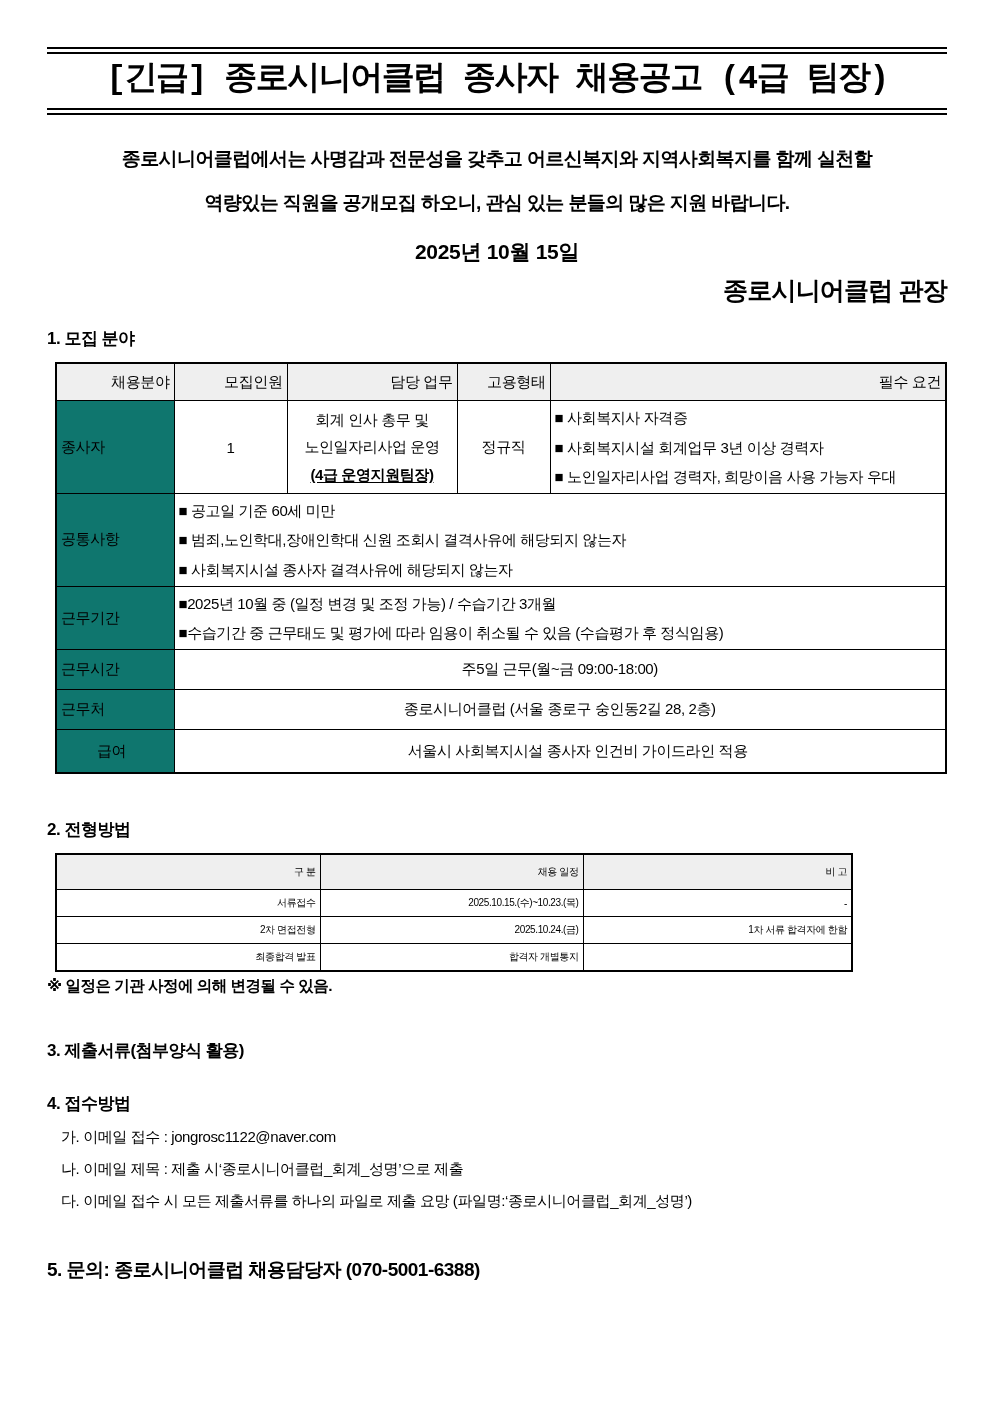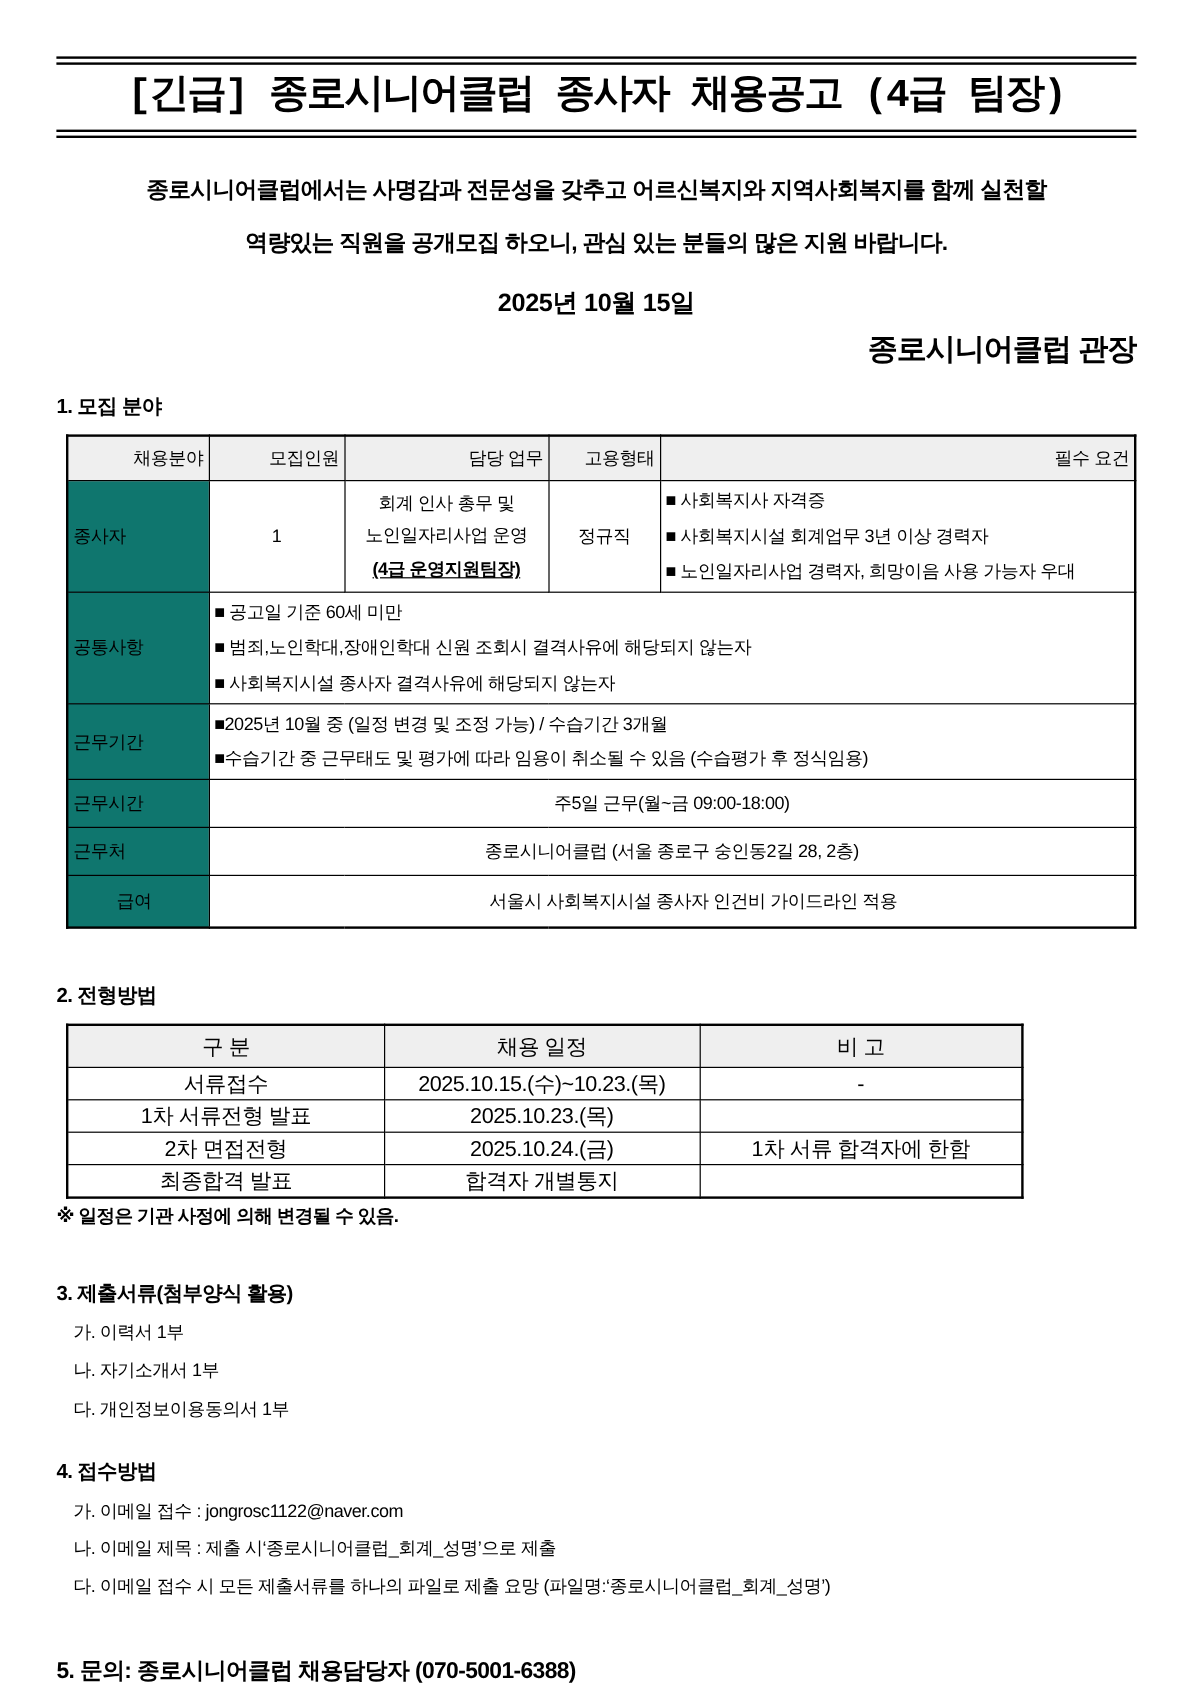--- a/index.html
+++ b/index.html
@@ -118,24 +118,24 @@
   .row-salary td { height: 38px; padding-left: 40px; }
 
   .t2 {
     margin-left: 8px;
     margin-top: 12px;
     width: 796px;
     border: 2px solid #000;
   }
   .t2 th, .t2 td {
     border: 1px solid #000;
-    font-size: 18px;
+    font-size: 10px;
     font-weight: 400;
     letter-spacing: -0.4px;
-    text-align: center;
+    text-align: right;
     vertical-align: middle;
     padding: 1px 4px;
   }
   .t2 thead th { height: 32px; }
   .t2 tbody td { height: 24px; }
 
   .table-note {
     margin-top: 4px;
     font-size: 15.5px;
     font-weight: 800;
@@ -251,45 +251,35 @@
         <th class="header-bg">비 고</th>
       </tr>
     </thead>
     <tbody>
       <tr>
         <td>서류접수</td>
         <td>2025.10.15.(수)~10.23.(목)</td>
         <td>-</td>
       </tr>
       <tr>
-        <td>1차 서류전형 발표</td>
-        <td>2025.10.23.(목)</td>
-        <td></td>
-      </tr>
-      <tr>
         <td>2차 면접전형</td>
         <td>2025.10.24.(금)</td>
         <td>1차 서류 합격자에 한함</td>
       </tr>
       <tr>
         <td>최종합격 발표</td>
         <td>합격자 개별통지</td>
         <td></td>
       </tr>
     </tbody>
   </table>
 
   <div class="table-note">※ 일정은 기관 사정에 의해 변경될 수 있음.</div>
 
   <div class="sec-heading mt-sec3">3. 제출서류(첨부양식 활용)</div>
-  <div class="plain-list">
-    <div class="item">가. 이력서 1부</div>
-    <div class="item">나. 자기소개서 1부</div>
-    <div class="item">다. 개인정보이용동의서 1부</div>
-  </div>
 
   <div class="sec-heading mt-sec4">4. 접수방법</div>
   <div class="plain-list">
     <div class="item">가. 이메일 접수 : jongrosc1122@naver.com</div>
     <div class="item">나. 이메일 제목 : 제출 시‘종로시니어클럽_회계_성명’으로 제출</div>
     <div class="item">다. 이메일 접수 시 모든 제출서류를 하나의 파일로 제출 요망 (파일명:‘종로시니어클럽_회계_성명’)</div>
   </div>
 
   <div class="sec-heading mt-sec5">5. 문의: 종로시니어클럽 채용담당자 (070-5001-6388)</div>
 

